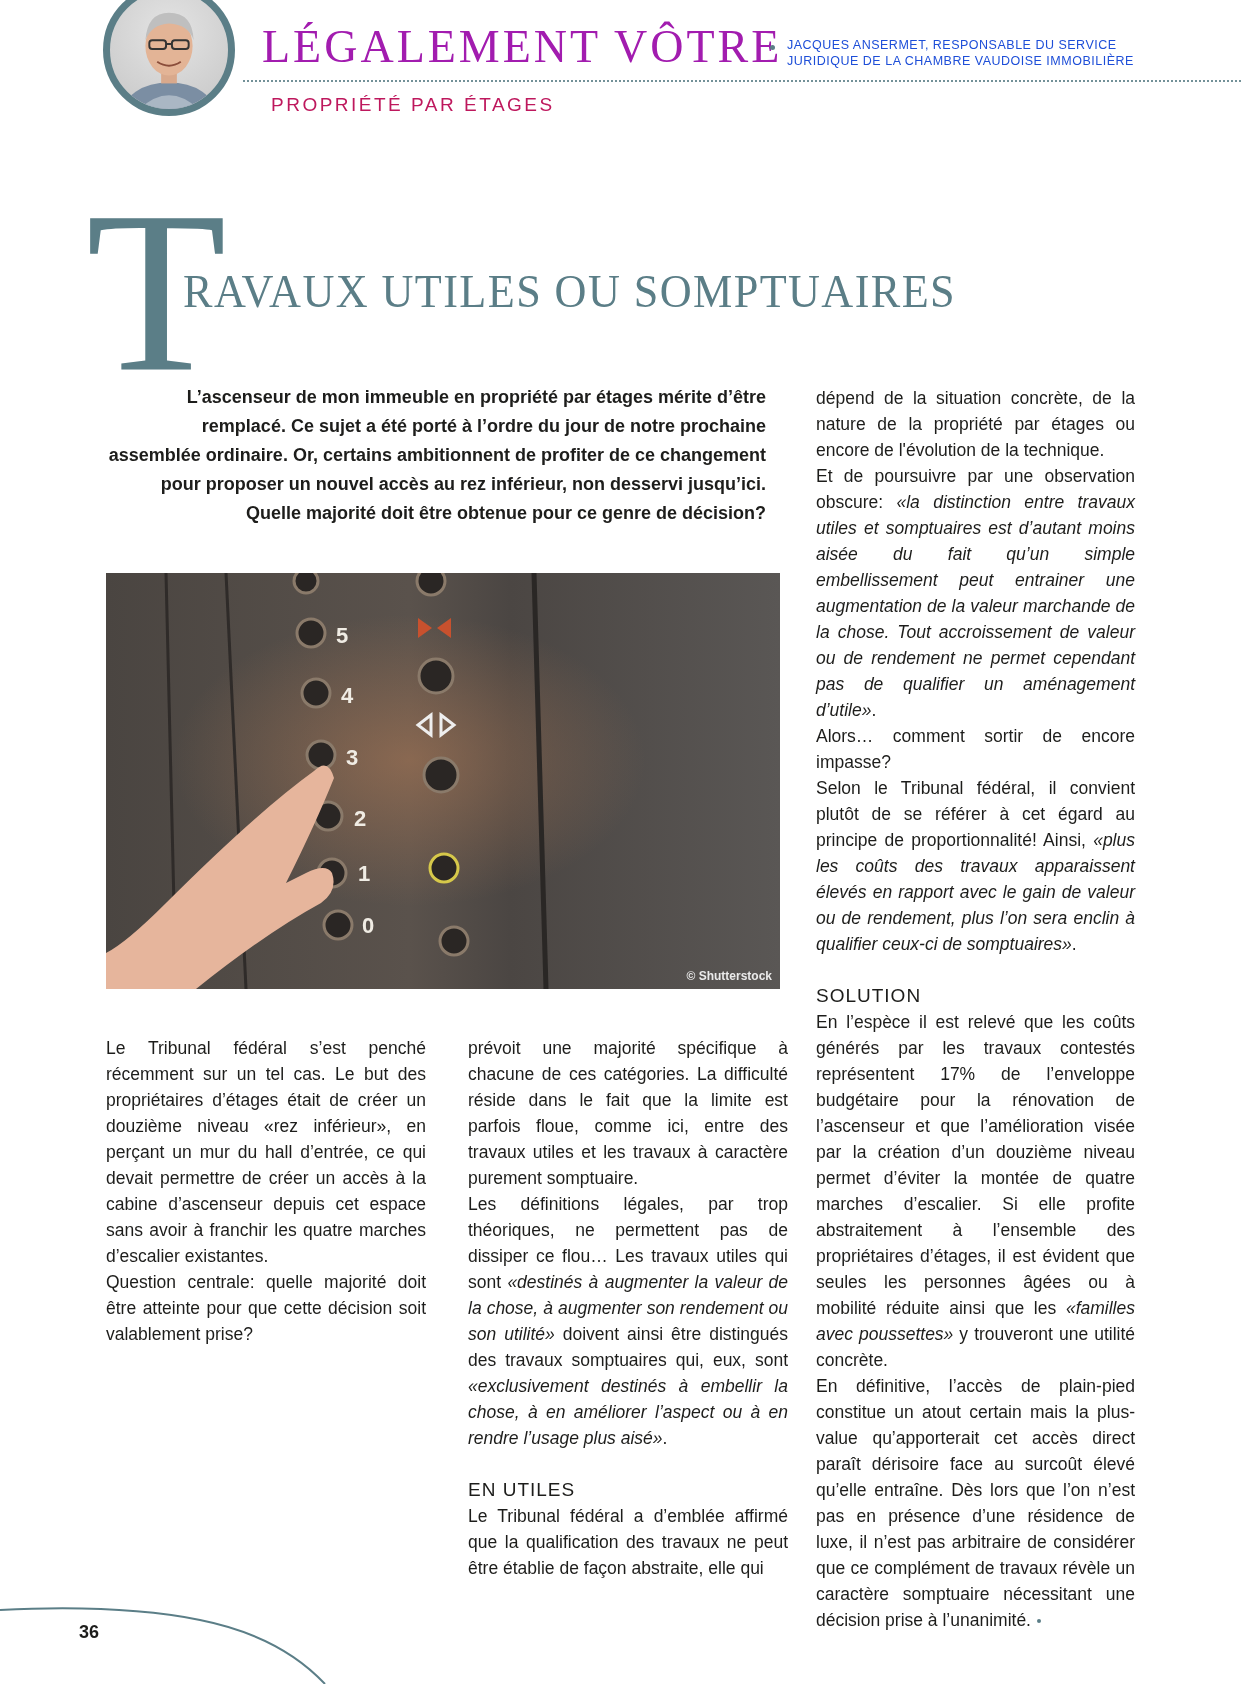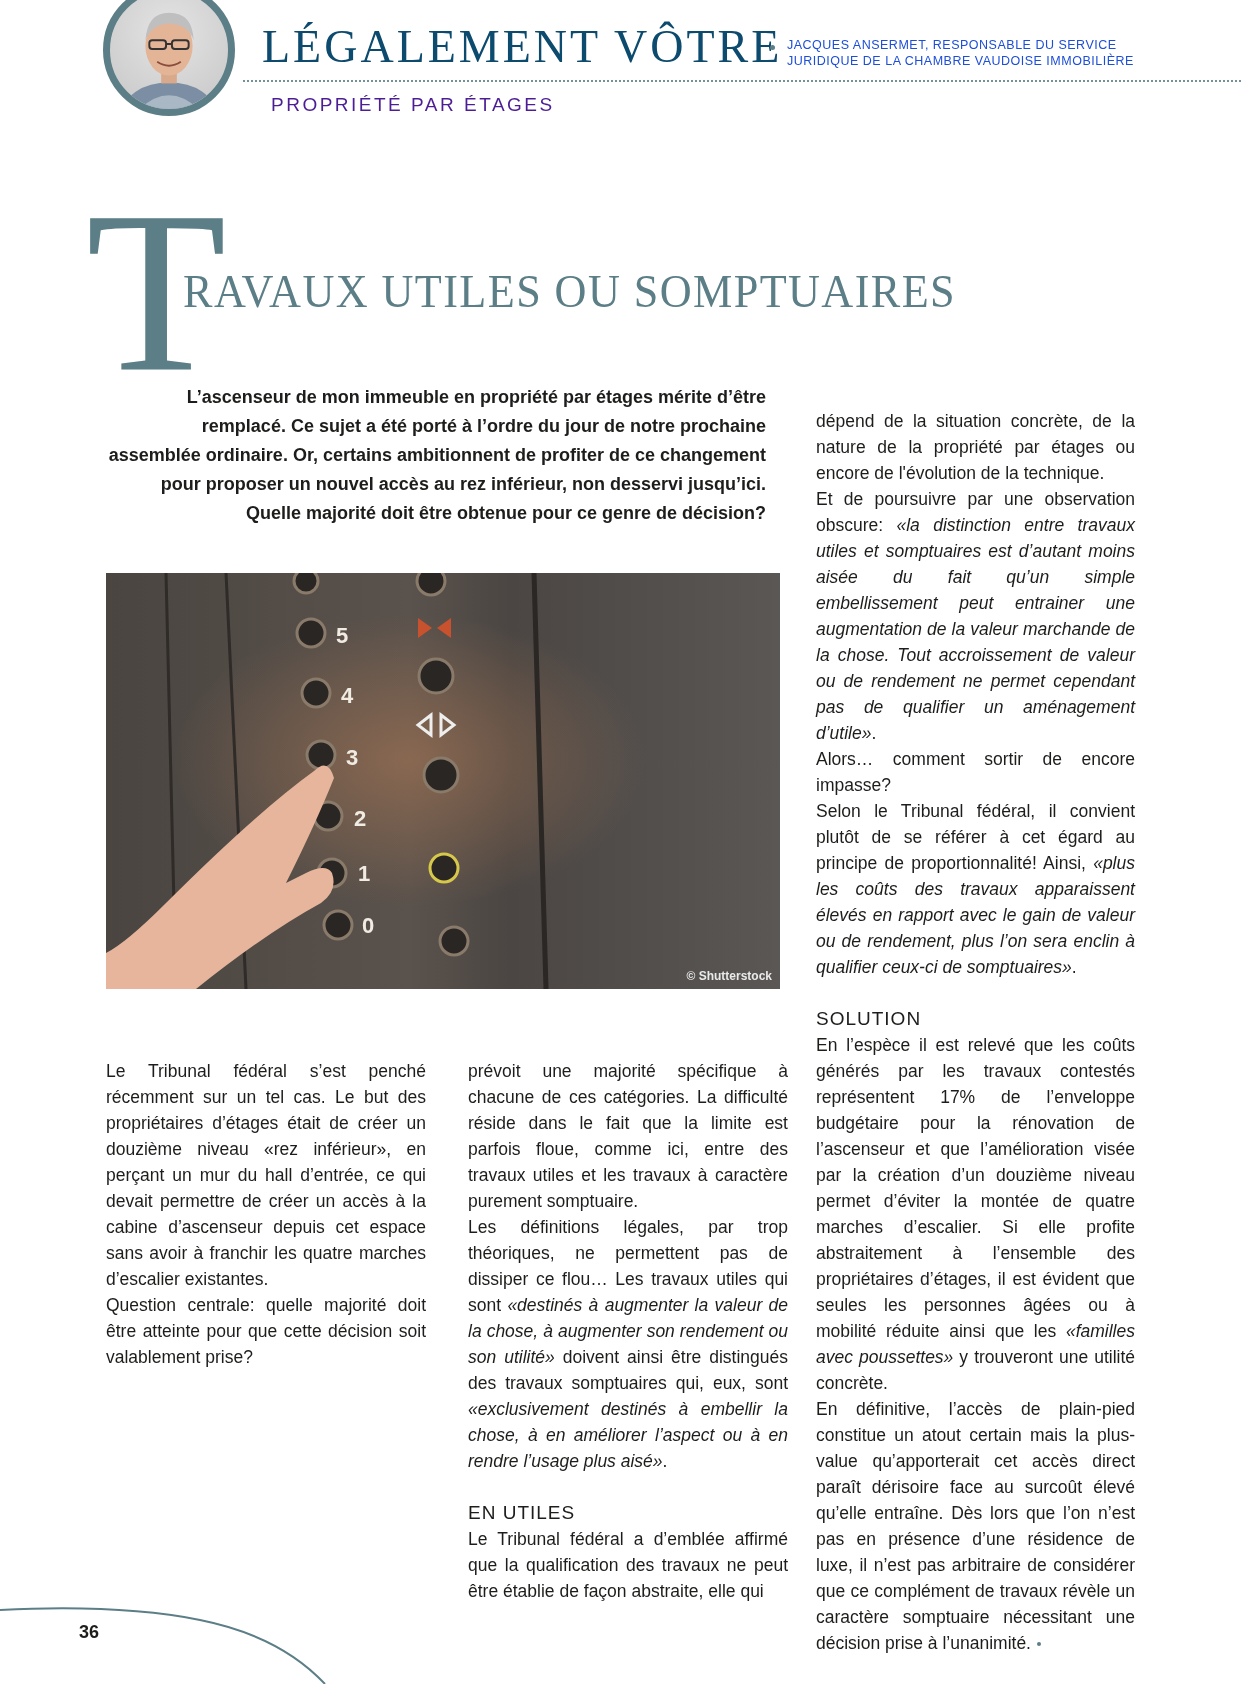--- a/index.html
+++ b/index.html
@@ -12,32 +12,32 @@
 
   
   .portrait {
     left: 103px; top: -16px; width: 132px; height: 132px; border-radius: 50%;
     border: 7px solid #5b7e87; box-sizing: border-box; overflow: hidden;
     background: radial-gradient(circle at 50% 35%, #e4e4e4 0%, #cfcfcf 70%, #c4c4c4 100%);
   }
   .portrait svg { width: 100%; height: 100%; display: block; }
   .brand-title {
     left: 262px; top: 24px; font-family: "Liberation Serif", serif; font-size: 46px;
-    letter-spacing: 3px; color: #0c4a6e; white-space: nowrap; line-height: 1;
+    letter-spacing: 3px; color: #a21caf; white-space: nowrap; line-height: 1;
   }
   .brand-dot { left: 770px; top: 45px; width: 5px; height: 5px; border-radius: 50%; background: #5b7e87; }
   .author {
     left: 787px; top: 37px; font-size: 12.5px; letter-spacing: 0.5px; line-height: 16px;
     color: #1d4ed8; text-transform: uppercase;
   }
   .dotted-rule {
     left: 243px; top: 80px; width: 998px; height: 0; border-top: 2px dotted #5b7e87; opacity: 0.85;
   }
   .section-label {
-    left: 271px; top: 94px; font-size: 19px; letter-spacing: 2.5px; color: #4c1d95; white-space: nowrap;
+    left: 271px; top: 94px; font-size: 19px; letter-spacing: 2.5px; color: #be185d; white-space: nowrap;
   }
 
   
   .drop-cap {
     left: 86px; top: 178px; font-family: "Liberation Serif", serif; font-size: 230px;
     color: #5b7e87; line-height: 1;
   }
   .title-rest {
     left: 183px; top: 268px; font-family: "Liberation Serif", serif; font-size: 47px;
     color: #5b7e87; letter-spacing: 1.5px; white-space: nowrap; line-height: 1; transform: scaleX(0.94); transform-origin: left;
@@ -47,21 +47,21 @@
   .lead {
     left: 106px; top: 383px; width: 660px; font-size: 18px; line-height: 29px; font-weight: bold; color: #1d1d1b; text-align: right;
   }
 
   
   .photo { left: 106px; top: 573px; width: 674px; height: 416px; overflow: hidden; background: #3f3b38; }
   .photo svg { display: block; width: 100%; height: 100%; }
   .credit { right: 8px; bottom: 6px; font-size: 12px; color: #eaeaea; font-weight: bold; }
 
   
-  .col { font-size: 17.5px; line-height: 26px; color: #1d1d1b; text-align: justify; margin-top: 23px; }
+  .col { font-size: 17.5px; line-height: 26px; color: #1d1d1b; text-align: justify; }
   .col p { margin: 0; }
   .col em { font-style: italic; }
   .col b { font-weight: bold; }
   .col h3 { margin: 0; font-size: 19px; font-weight: normal; letter-spacing: 1px; line-height: 26px; }
   .col1 { left: 106px; top: 1035px; width: 320px; }
   .col2 { left: 468px; top: 1035px; width: 320px; }
   .col3 { left: 816px; top: 385px; width: 319px; }
   .gap { height: 26px; }
   .end-dot { display: inline-block; width: 4px; height: 4px; border-radius: 50%; background: #5b7e87; vertical-align: middle; margin-left: 6px; }
 

